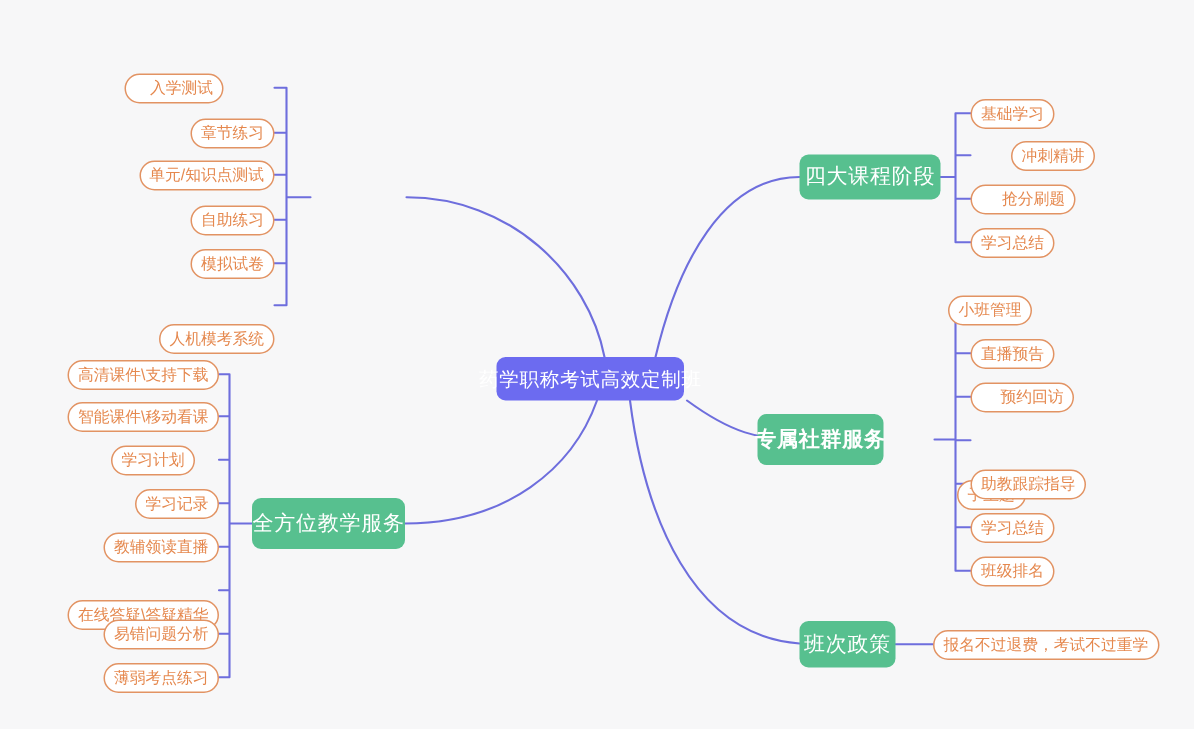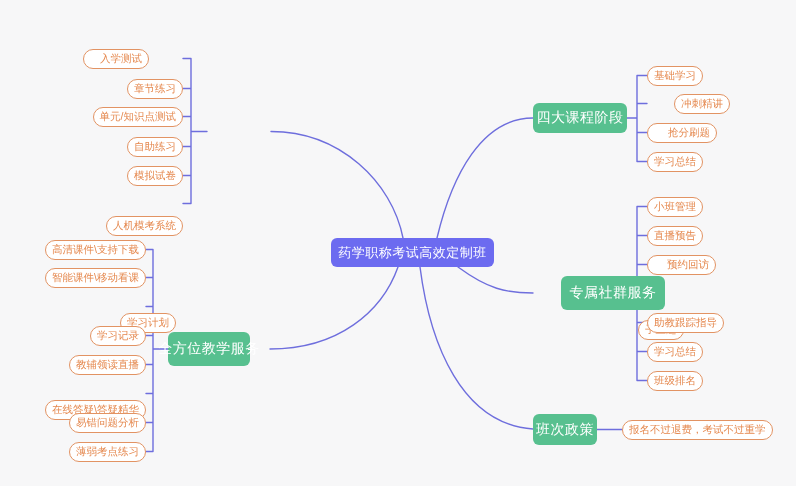--- a/index.html
+++ b/index.html
@@ -54,47 +54,47 @@
 
     <path d="M146,249.5 H153 M146,277.5 H153 M146,306.5 H153 M146,335.5 H153 M146,364.5 H153 M146,393.5 H153 M146,422.5 H153 M146,451.5 H153 M153,249.5 V451.5 M153,349 H168"></path>
 
     <path d="M622,118 H637 M637,75.5 V161.5 M637,75.5 H647 M637,103.5 H647 M637,132.5 H647 M637,161.5 H647"></path>
 
     <path d="M623,293 H637 M637,206.5 V380.5 M637,206.5 H647 M637,235.5 H647 M637,264.5 H647 M637,293.5 H647 M637,322.5 H647 M637,351.5 H647 M637,380.5 H647"></path>
 
     <path d="M597,429.5 H622"></path>
   </svg>
 
-  <div class="node root" style="left:331px;top:238px;width:163px;height:29px;">药学职称考试高效定制班</div>
+  <div class="node root" style="left:331px;top:238px;width:125px;height:29px;">药学职称考试高效定制班</div>
 
   <div class="node leaf" style="right:647px;top:49px;padding-left:16px;">入学测试</div>
   <div class="node leaf" style="right:613px;top:79px;">章节练习</div>
   <div class="node leaf" style="right:613px;top:107px;">单元/知识点测试</div>
   <div class="node leaf" style="right:613px;top:137px;">自助练习</div>
   <div class="node leaf" style="right:613px;top:166px;">模拟试卷</div>
   <div class="node leaf" style="right:613px;top:194px;margin-top:22px;">人机模考系统</div>
 
-  <div class="node branch" style="left:168px;top:332px;width:82px;height:34px;">全方位教学服务</div>
+  <div class="node branch" style="left:168px;top:332px;width:102px;height:34px;">全方位教学服务</div>
   <div class="node leaf" style="right:650px;top:240px;">高清课件\支持下载</div>
   <div class="node leaf" style="right:650px;top:268px;">智能课件\移动看课</div>
-  <div class="node leaf" style="right:620px;top:297px;margin-top:16px;">学习计划</div>
+  <div class="node leaf" style="right:666px;top:297px;">学习计划</div>
   <div class="node leaf" style="right:650px;top:326px;">学习记录</div>
   <div class="node leaf" style="right:650px;top:355px;">教辅领读直播</div>
   <div class="node leaf" style="right:650px;top:400px;">在线答疑\答疑精华</div>
   <div class="node leaf" style="right:650px;top:413px;">易错问题分析</div>
   <div class="node leaf" style="right:650px;top:442px;">薄弱考点练习</div>
 
   <div class="node branch" style="left:533px;top:103px;width:94px;height:30px;">四大课程阶段</div>
   <div class="node leaf" style="left:647px;top:66px;">基础学习</div>
   <div class="node leaf" style="left:647px;top:94px;margin-left:27px;">冲刺精讲</div>
   <div class="node leaf" style="left:647px;top:123px;padding-left:20px;">抢分刷题</div>
   <div class="node leaf" style="left:647px;top:152px;">学习总结</div>
 
-  <div class="node branch" style="left:561px;top:276px;width:104px;height:34px;">专属社群服务</div>
-  <div class="node leaf" style="left:647px;top:197px;text-align:center;">小班管理</div>
+  <div class="node branch" style="left:505px;top:276px;width:84px;height:34px;font-weight:bold;">专属社群服务</div>
+  <div class="node leaf" style="left:632px;top:197px;text-align:center;">小班管理</div>
   <div class="node leaf" style="left:647px;top:226px;">直播预告</div>
   <div class="node leaf" style="left:647px;top:255px;padding-left:19px;">预约回访</div>
   <div class="node leaf" style="left:638px;top:284px;margin-top:36px;">子主题</div>
   <div class="node leaf" style="left:647px;top:313px;">助教跟踪指导</div>
   <div class="node leaf" style="left:647px;top:342px;">学习总结</div>
   <div class="node leaf" style="left:647px;top:371px;font-family:Liberation Mono, monospace;">班级排名</div>
 
   <div class="node leaf" style="left:622px;top:420px;">报名不过退费，考试不过重学</div>
   <div class="node branch" style="left:533px;top:414px;width:64px;height:31px;">班次政策</div>
 

